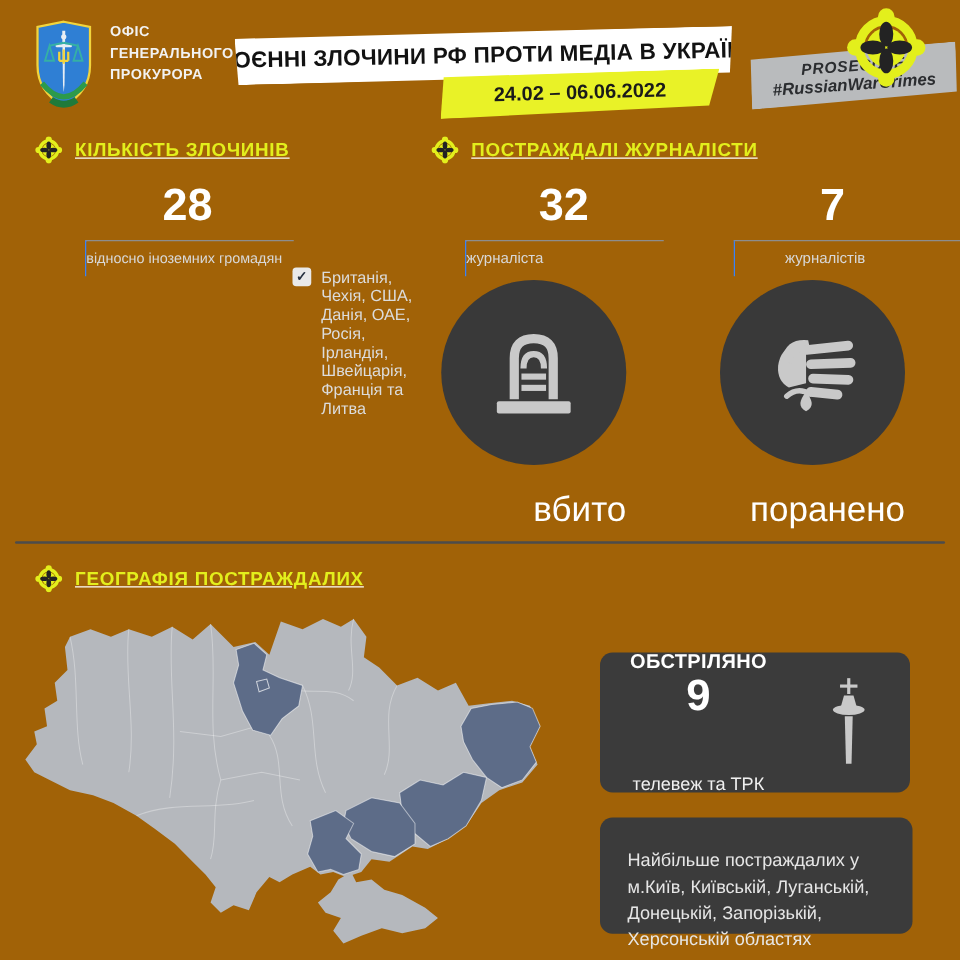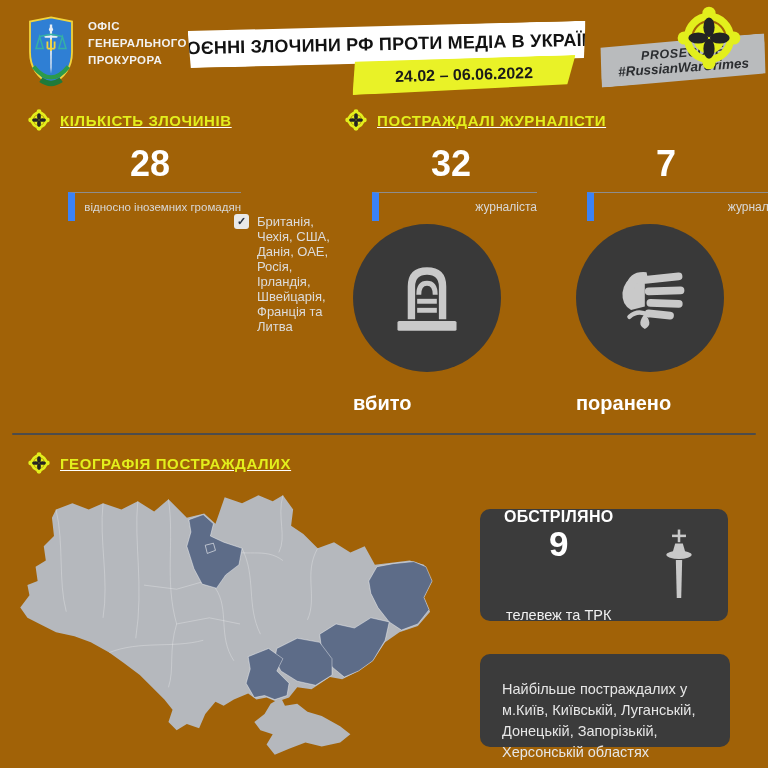--- a/index.html
+++ b/index.html
@@ -22,45 +22,45 @@
      clip-path:polygon(1% 7%,100% 0,99% 93%,0 100%);z-index:1;}
   .prosecute-banner .l1{font-size:12.5px;letter-spacing:.6px;}
   .prosecute-banner .l2{font-size:13.5px;}
 
   
   .sec-head{display:flex;align-items:center;gap:10px;text-decoration:underline;}
   .sec-title{color:#e3ef1c;font-weight:800;font-size:15px;letter-spacing:.6px;white-space:nowrap;}
 
   
   .bignum{font-weight:800;color:#fff;text-align:center;}
-  .stat-rule{border-top:1px solid #8d8d8d;border-left:7px solid #3b82f6;
-     padding:4px 0 0 0;height:24px;text-align:right;}
+  .stat-rule{border-top:1px solid #8d8d8d;border-left:1px solid #3b82f6;
+     padding:4px 0 0 0;height:24px;text-align:left;}
   .stat-rule span{font-size:11.5px;color:#d8d8d8;}
 
   .donut{width:206px;height:206px;border-radius:50%;position:relative;}
   .donut::after{content:"";position:absolute;inset:29px;background:#232323;border-radius:50%;}
   .donut-center{position:absolute;inset:0;z-index:2;display:flex;flex-direction:column;
      align-items:center;justify-content:center;text-align:center;}
   .donut-center .total{font-size:42px;font-weight:800;line-height:44px;}
   .donut-center .cap{font-size:12.5px;color:#e2e2e2;line-height:17px;width:150px;margin-top:6px;}
 
   .check-row{display:flex;gap:8px;align-items:flex-start;}
   .checkbox{width:15px;height:15px;border-radius:3px;background:#e9e9e9;flex:0 0 auto;
      display:flex;align-items:center;justify-content:center;font-size:11px;font-weight:800;color:#273140;}
   .country-text{font-size:13px;line-height:15px;color:#dcdcdc;}
 
   .stat-circle{width:148px;height:148px;border-radius:50%;background:#393939;
      display:flex;align-items:center;justify-content:center;}
-  .circle-label{font-size:20px;font-weight:700;text-align:left;}
+  .circle-label{font-size:28px;font-weight:400;text-align:right;}
 
   .divider{left:12px;right:12px;top:433px;height:2px;background:#4c4c4c;border-radius:2px;}
 
   
   .card{background:#3b3b3b;border-radius:10px;box-sizing:border-box;}
-  .card-shelled{left:480px;top:509px;width:248px;height:112px;display:flex;align-items:center;
+  .card-shelled{left:480px;top:522px;width:248px;height:112px;display:flex;align-items:center;
      justify-content:space-between;padding:0 30px 0 24px;gap:20px;}
   .card-shelled .txt{text-align:center;}
   .card-shelled .t1{font-size:16px;font-weight:800;letter-spacing:.3px;}
   .card-shelled .t2{font-size:35px;font-weight:800;line-height:36px;}
   .card-shelled .t3{font-size:14.5px;color:#f0f0f0;margin-top:45px;}
   .card-note{left:480px;top:654px;width:250px;height:93px;padding:25px 22px;}
   .card-note span{font-size:14.5px;line-height:21px;color:#e6e6e6;}
 </style>
 </head>
 <body>

